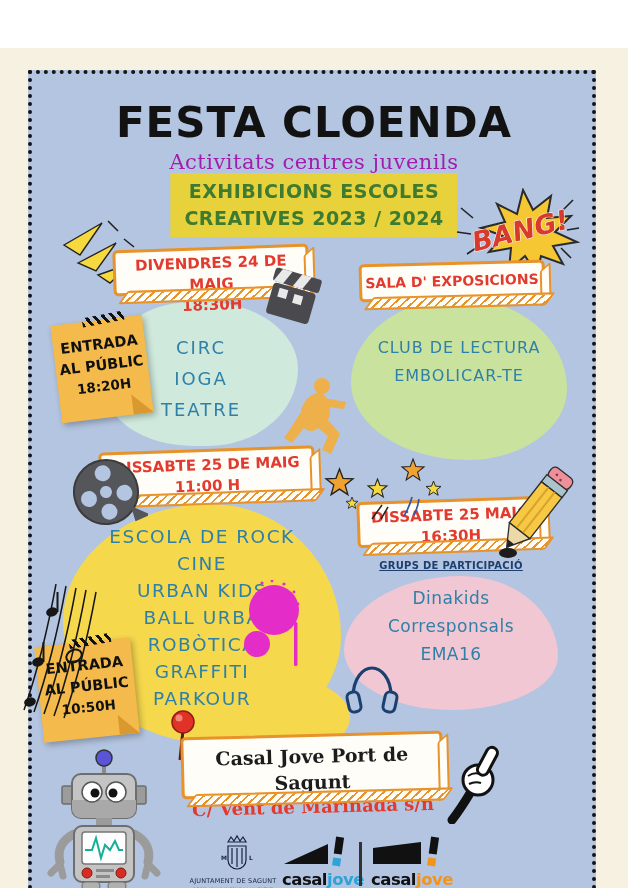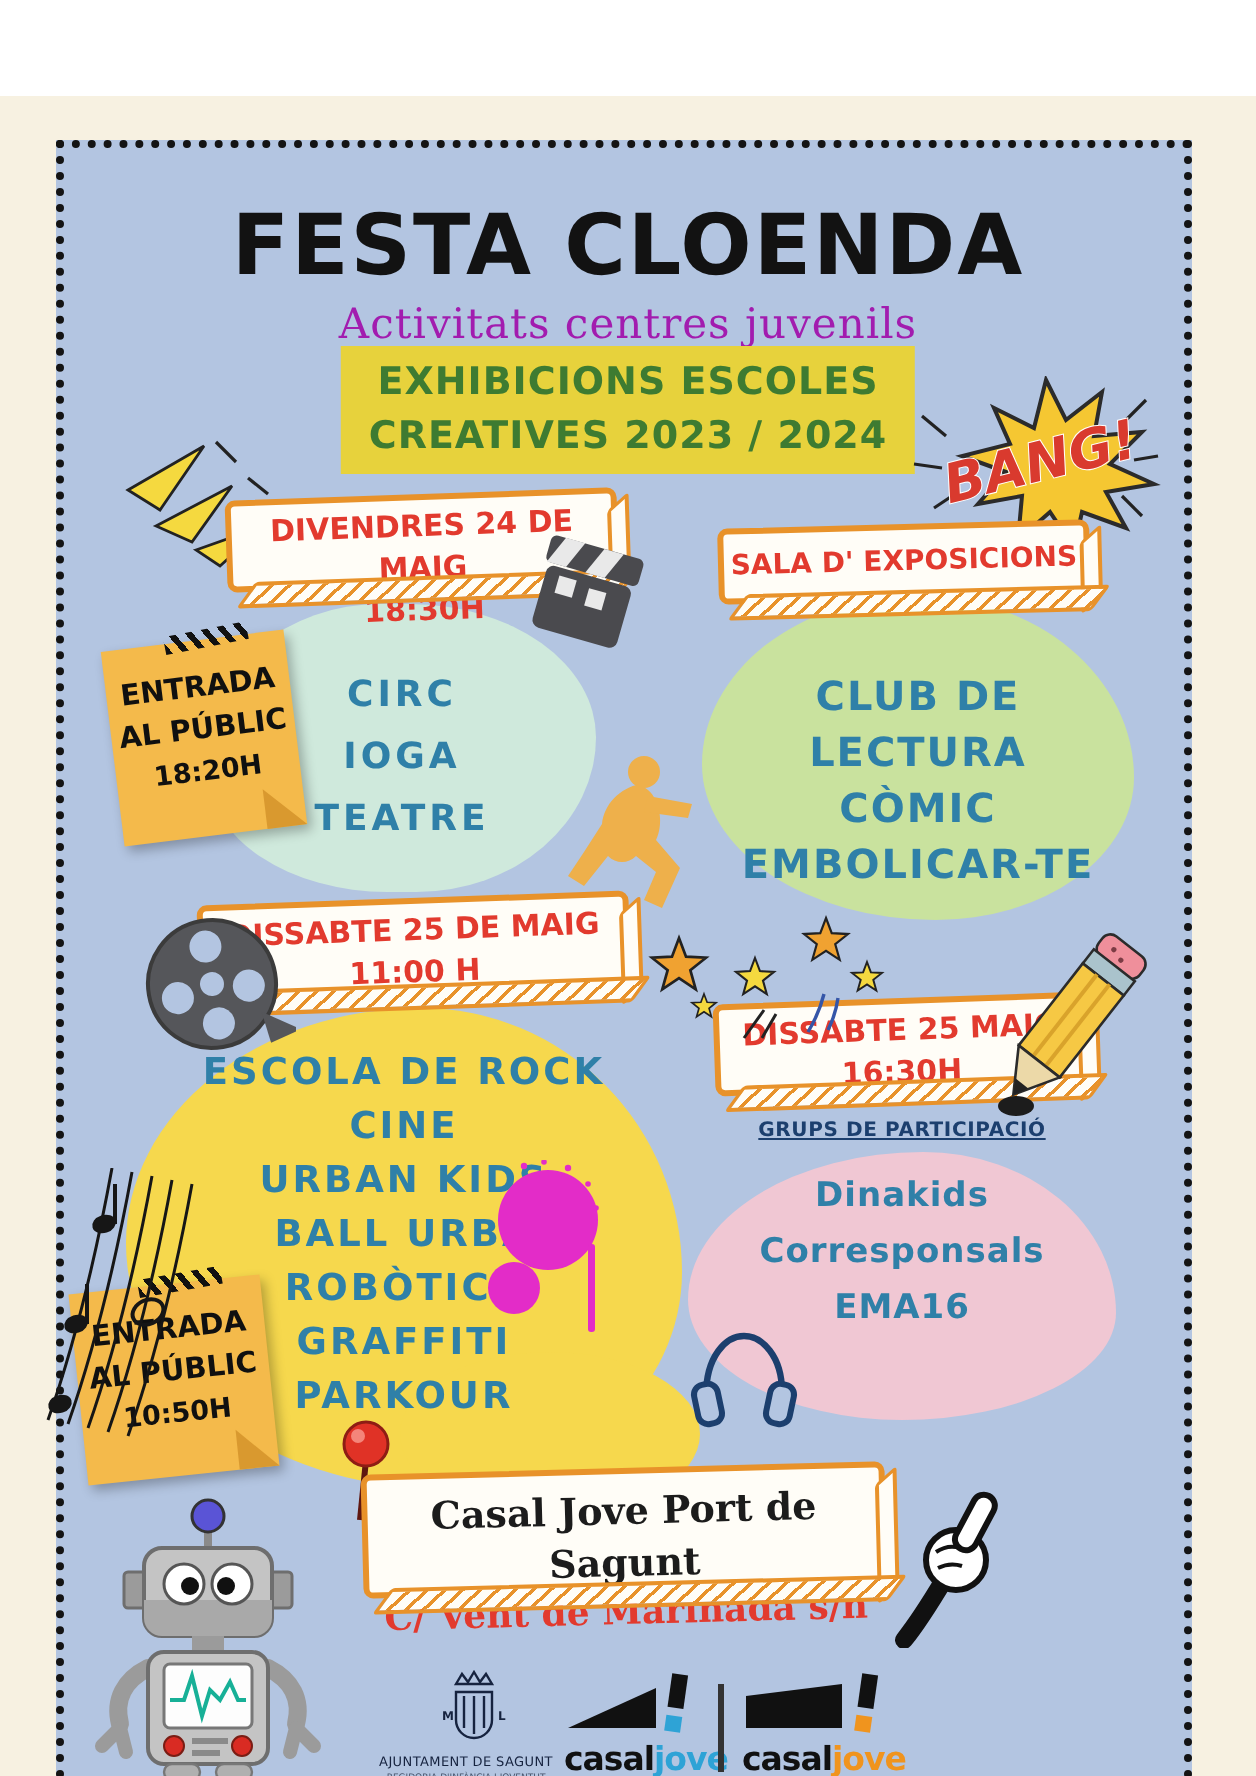--- a/index.html
+++ b/index.html
@@ -39,23 +39,23 @@
   #blob-mint   { left:104px; top:254px; width:194px; height:144px; background:#cfe9dc;
                  border-radius:48% 52% 50% 50% / 55% 50% 58% 45%; }
   #blob-green  { left:351px; top:250px; width:216px; height:162px; background:#c9e29e;
                  border-radius:50% 50% 46% 54% / 52% 56% 44% 48%; }
   #blob-yellow { left:63px; top:456px; width:278px; height:240px; background:#f6d84d;
                  border-radius:53% 47% 44% 56% / 49% 55% 45% 51%; }
   #blob-yellow-ext { left:200px; top:628px; width:150px; height:82px; background:#f6d84d; border-radius:50%; }
   #blob-pink   { left:344px; top:528px; width:214px; height:134px; background:#f0c7d3;
                  border-radius:55% 45% 50% 50% / 55% 60% 40% 45%; }
 
-  .bloblist { list-style:none; margin:0; padding:0; text-align:center; color:#2f80a8; font-weight:700; }
+  .bloblist { list-style:none; margin:0; padding:0; text-align:center; color:#2f80a8; font-weight:400; }
   #list-mint  { left:104px; top:284px; width:194px; font-size:18px; line-height:31px; letter-spacing:2px; }
-  #list-green { left:351px; top:286px; width:216px; font-size:20px; line-height:28px; letter-spacing:1px;text-align:center; }
+  #list-green { left:351px; top:286px; width:216px; font-size:16px; line-height:28px; letter-spacing:1px;text-align:center; }
   #list-yellow{ left:68px;  top:475px; width:268px; font-size:18.5px; line-height:27px; letter-spacing:1.5px; }
   #groups-title { left:344px; top:512px; width:214px; text-align:center; font-size:10px; font-weight:800;
                   color:#1c3f6e; text-decoration:underline; letter-spacing:0.3px; }
   #list-pink  { left:344px; top:536px; width:214px; font-size:17px; line-height:28px; letter-spacing:0.5px; }
 
   
   .sticky { position:absolute; background:#f4ba4b; box-shadow:2px 3px 6px rgba(0,0,0,0.28);
             text-align:center; color:#101010; }
   .sticky::before { content:""; position:absolute; top:-5px; left:58%; width:42px; height:9px;
             transform:translateX(-50%) rotate(-4deg);
@@ -172,21 +172,20 @@
     </g>
   </svg>
 
   <ul class="abs bloblist" id="list-mint">
     <li>CIRC</li>
     <li>IOGA</li>
     <li>TEATRE</li>
   </ul>
   <ul class="abs bloblist" id="list-green">
     <li>CLUB DE LECTURA</li>
-    <li>CÒMIC</li>
     <li>EMBOLICAR-TE</li>
   </ul>
   <ul class="abs bloblist" id="list-yellow">
     <li>ESCOLA DE ROCK</li>
     <li>CINE</li>
     <li>URBAN KIDS</li>
     <li>BALL URBÀ</li>
     <li>ROBÒTICA</li>
     <li>GRAFFITI</li>
     <li>PARKOUR</li>

